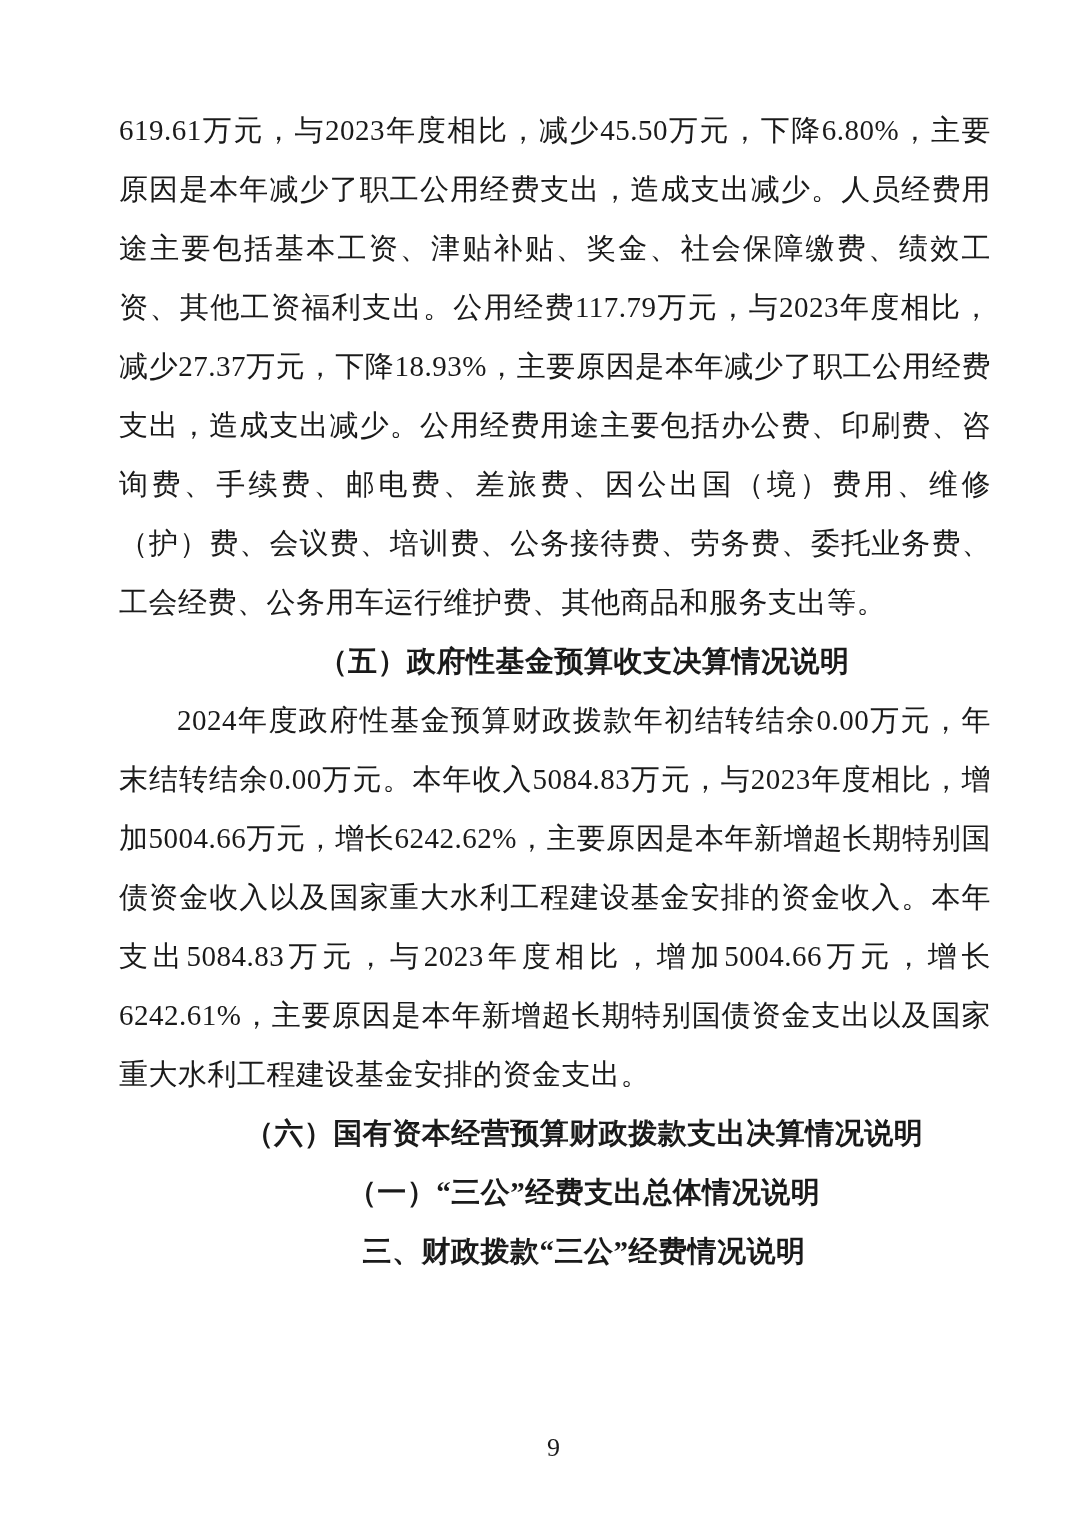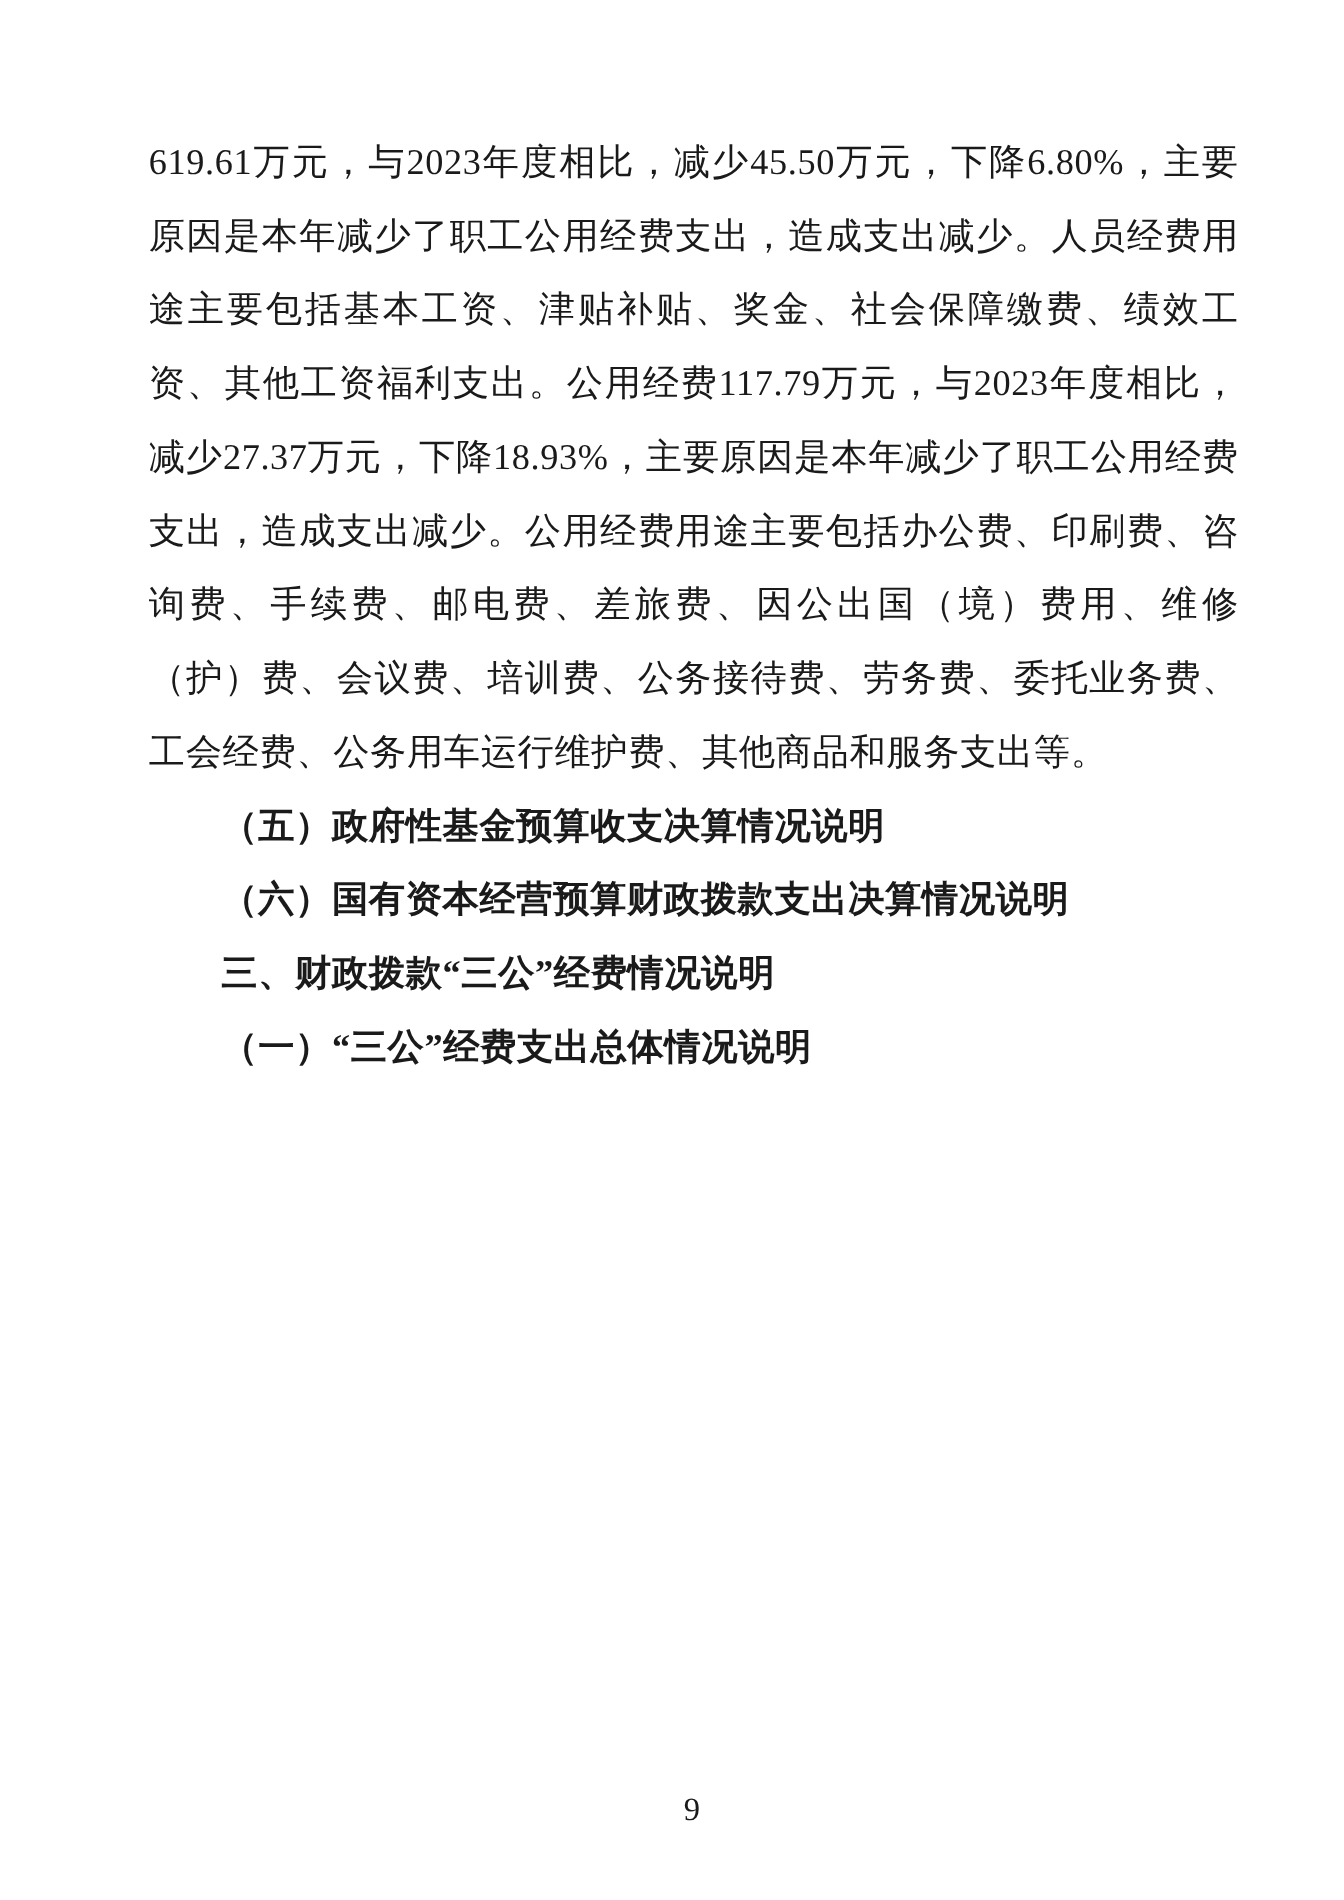--- a/index.html
+++ b/index.html
@@ -31,38 +31,39 @@
   .para {
     margin: 0;
     padding: 0;
     text-indent: 2em;
   }
   .para.no-indent {
     text-indent: 0;
   }
   .para.heading {
     font-weight: bold;
-    text-align: left;
+    text-align: center;
   }
   .page-number {
     position: absolute;
     left: 0;
     top: 1433px;
     width: 100%;
     text-align: center;
     font-size: 26px;
     line-height: 30px;
     color: #1a1a1a;
   }
 </style>
 </head>
 <body>
 
 <div class="page">
   <div class="text-block">
     <p class="para no-indent">619.61万元，与2023年度相比，减少45.50万元，下降6.80%，主要原因是本年减少了职工公用经费支出，造成支出减少。人员经费用途主要包括基本工资、津贴补贴、奖金、社会保障缴费、绩效工资、其他工资福利支出。公用经费117.79万元，与2023年度相比，减少27.37万元，下降18.93%，主要原因是本年减少了职工公用经费支出，造成支出减少。公用经费用途主要包括办公费、印刷费、咨询费、手续费、邮电费、差旅费、因公出国（境）费用、维修（护）费、会议费、培训费、公务接待费、劳务费、委托业务费、工会经费、公务用车运行维护费、其他商品和服务支出等。</p>
     <p class="para heading">（五）政府性基金预算收支决算情况说明</p>
+    <p class="para">2024年度政府性基金预算财政拨款年初结转结余0.00万元，年末结转结余0.00万元。本年收入5084.83万元，与2023年度相比，增加5004.66万元，增长6242.62%，主要原因是本年新增超长期特别国债资金收入以及国家重大水利工程建设基金安排的资金收入。本年支出5084.83万元，与2023年度相比，增加5004.66万元，增长6242.61%，主要原因是本年新增超长期特别国债资金支出以及国家重大水利工程建设基金安排的资金支出。</p>
     <p class="para heading">（六）国有资本经营预算财政拨款支出决算情况说明</p>
+    <p class="para heading">（一）“三公”经费支出总体情况说明</p>
     <p class="para heading">三、财政拨款“三公”经费情况说明</p>
-    <p class="para heading">（一）“三公”经费支出总体情况说明</p>
   </div>
   <div class="page-number">9</div>
 </div>
 
 </body></html>

